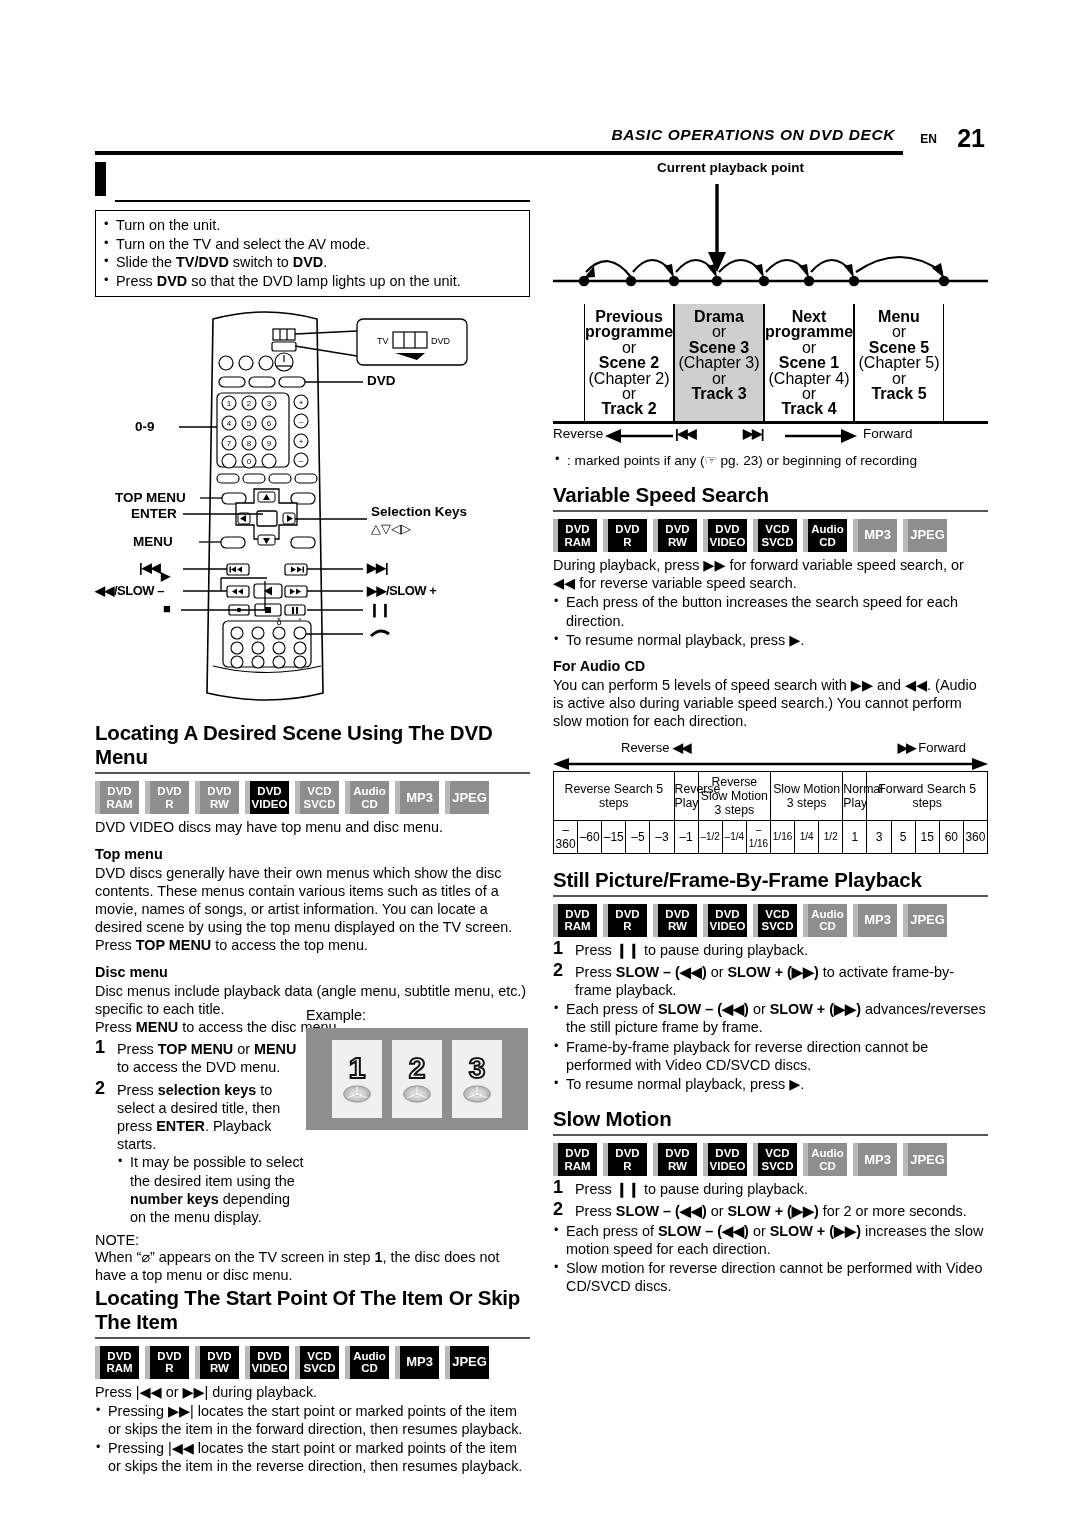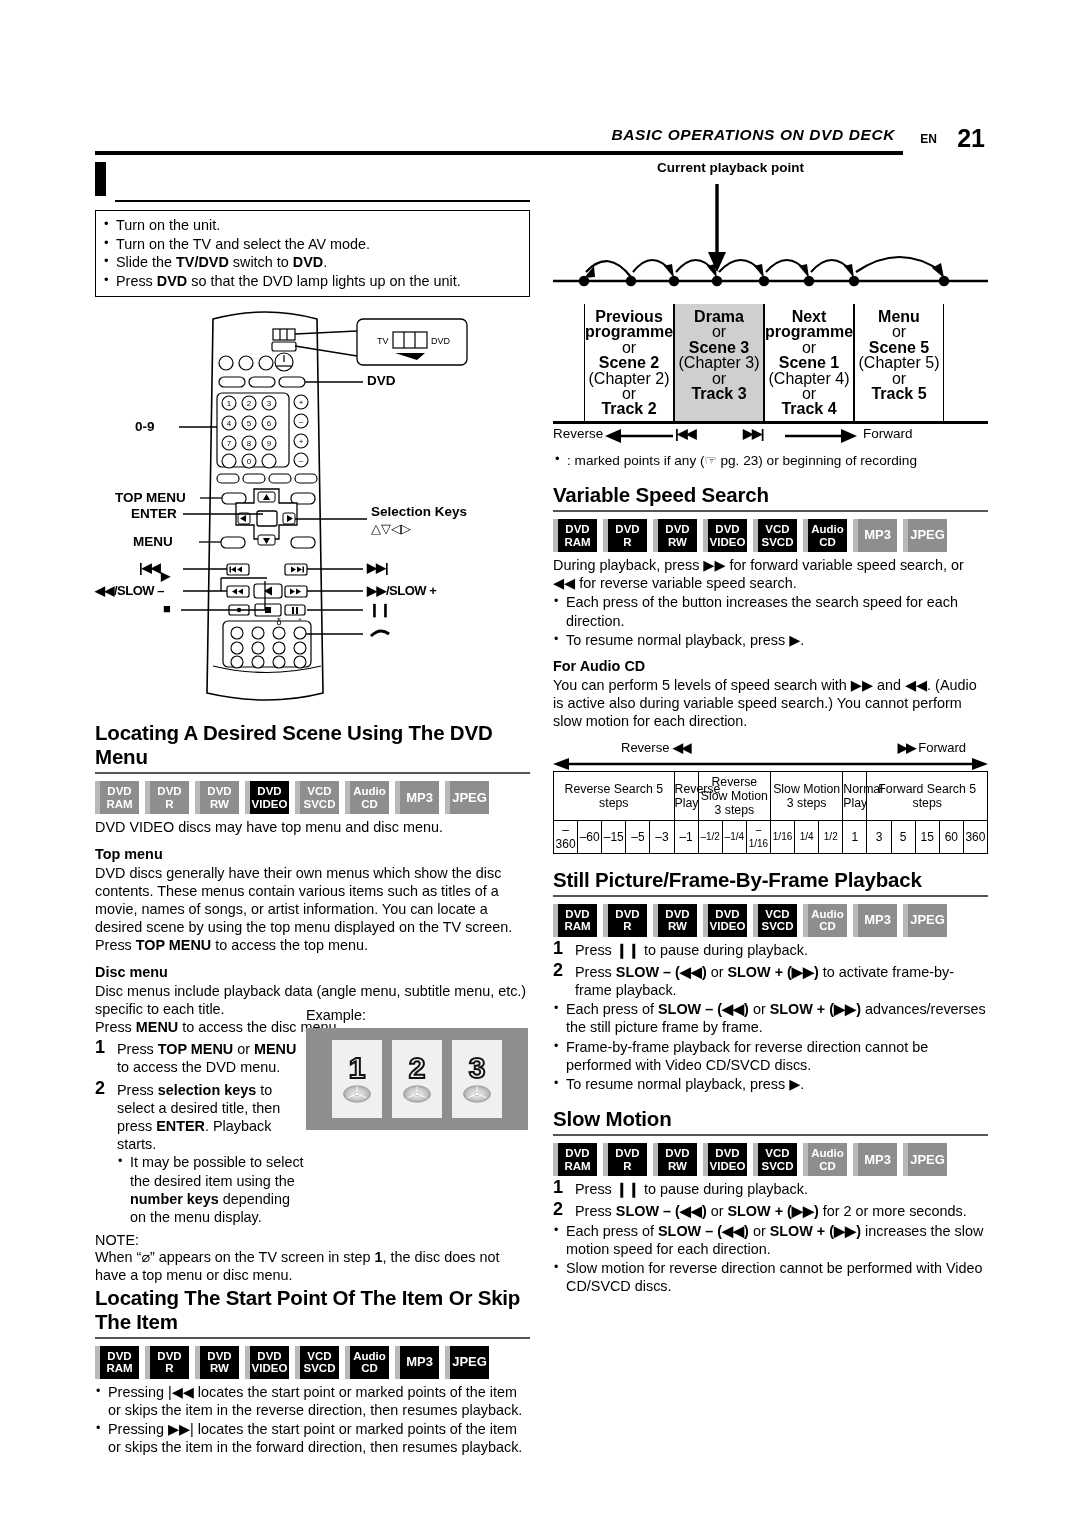--- a/index.html
+++ b/index.html
@@ -425,22 +425,23 @@
           <span class="l1">Audio</span>
           <span class="l2">CD</span>
         </div>
       <div class="badge on single">
           <span class="l1">MP3</span>
         </div>
       <div class="badge on single">
           <span class="l1">JPEG</span>
         </div>
     </div>
+    <div class="p">Press |◀◀ or ▶▶| during playback.</div>
+    <div class="bl">Pressing ▶▶| locates the start point or marked points of the item or skips the item in the forward direction, then resumes playback.</div>
     <div class="bl">Pressing |◀◀ locates the start point or marked points of the item or skips the item in the reverse direction, then resumes playback.</div>
-    <div class="bl">Pressing ▶▶| locates the start point or marked points of the item or skips the item in the forward direction, then resumes playback.</div>
   </div>
 
   <div id="example">
     <div class="exlabel">Example:</div>
     <div class="panel">
       <div class="tile">
         <div class="num">1</div>
         <svg class="discicon" viewBox="0 0 40 26">
           <defs>
               <radialGradient id="g1" cx="50%" cy="50%" r="60%">

